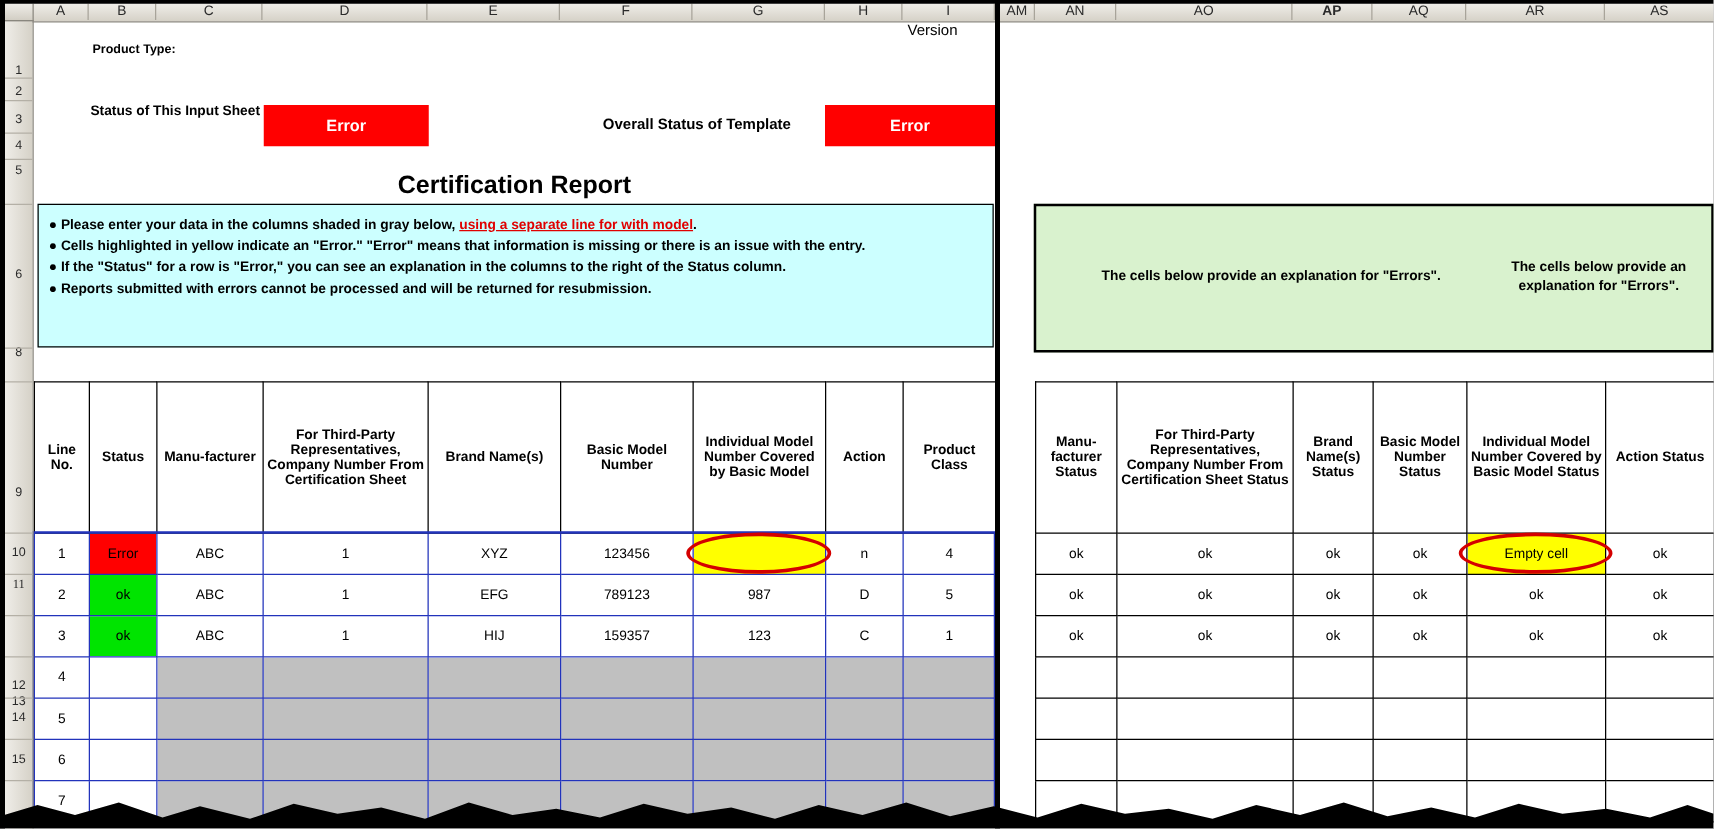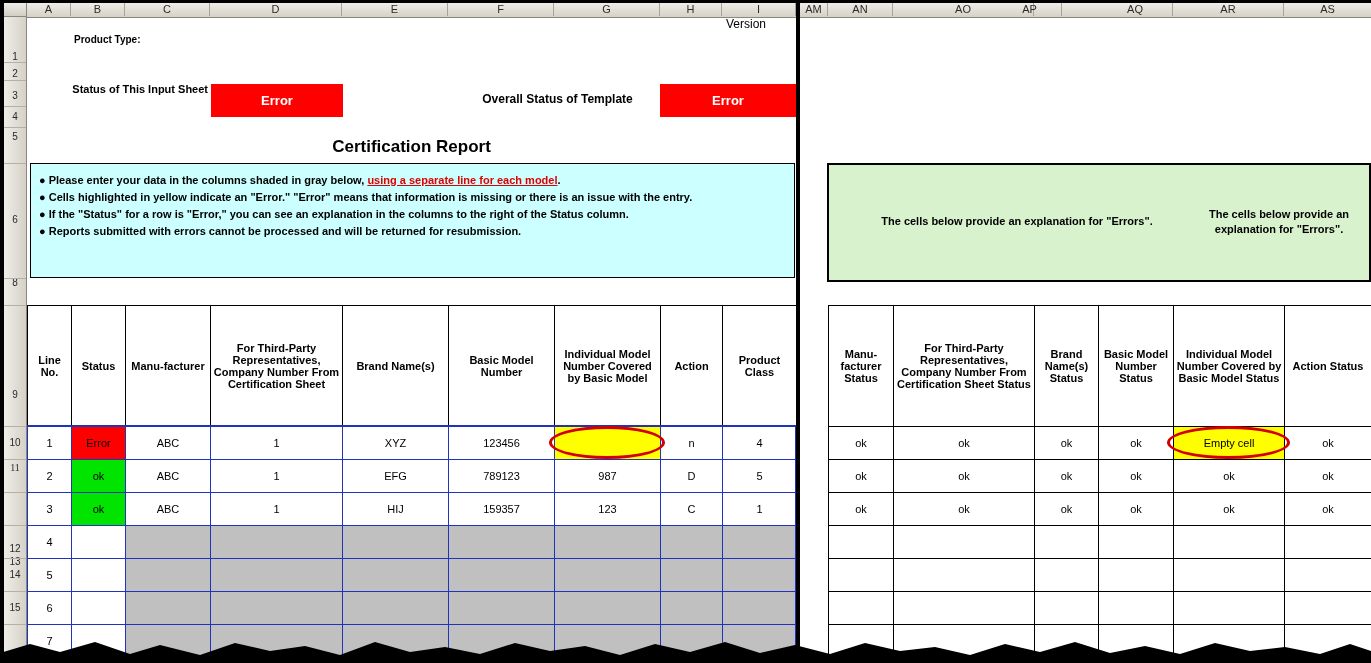--- a/index.html
+++ b/index.html
@@ -19,21 +19,21 @@
              background:linear-gradient(90deg,#efede8,#d5d1c7);border-right:1px solid #8a877f;box-sizing:border-box;z-index:30;}
   .row-num{position:absolute;left:0;width:22px;height:14px;line-height:14px;text-align:center;font-size:10px;color:#2a2a2a;}
   .row-div{position:absolute;left:0;width:22px;height:1px;background:#b4b0a6;}
   
   .version{position:absolute;left:700px;top:17px;width:92px;text-align:center;font-size:12px;}
   .ptype{position:absolute;left:74px;top:34px;font-size:10px;font-weight:bold;}
   .in-label{position:absolute;left:58px;top:82px;width:150px;text-align:right;font-size:11px;font-weight:bold;line-height:14px;}
   .status-box{position:absolute;background:#FF0000;color:#fff;font-weight:bold;font-size:13px;
               display:flex;align-items:center;justify-content:center;}
   .ov-label{position:absolute;left:455px;top:92px;width:205px;text-align:center;font-size:12px;font-weight:bold;}
-  .title{position:absolute;left:27px;top:137px;width:769px;text-align:center;font-size:17px;font-weight:bold;}
+  .title{position:absolute;left:27px;top:137px;width:769px;text-align:center;font-size:20px;font-weight:bold;}
   
   .instr{position:absolute;left:30px;top:163px;width:765px;height:115px;box-sizing:border-box;
          background:#CCFFFF;border:1px solid #000;padding:8px 8px 0 8px;font-size:11px;font-weight:bold;line-height:17px;z-index:5;}
   .red-u{color:#E00000;text-decoration:underline;}
   .explain{position:absolute;left:827px;top:163px;width:544px;height:119px;box-sizing:border-box;
            background:#D9F2CE;border:2px solid #000;z-index:5;}
   .ex-left{position:absolute;left:14px;top:50px;width:348px;text-align:center;font-size:11px;font-weight:bold;}
   .ex-right{position:absolute;left:366px;top:42px;width:168px;text-align:center;font-size:11px;font-weight:bold;line-height:15px;}
   
   table.grid{position:absolute;border-collapse:collapse;table-layout:fixed;z-index:4;}
@@ -72,21 +72,21 @@
     <div class="col-cell" style="left:121px;width:85px;">C</div>
     <div class="col-cell" style="left:206px;width:132px;">D</div>
     <div class="col-cell" style="left:338px;width:106px;">E</div>
     <div class="col-cell" style="left:444px;width:106px;">F</div>
     <div class="col-cell" style="left:550px;width:106px;">G</div>
     <div class="col-cell" style="left:656px;width:62px;">H</div>
     <div class="col-cell" style="left:718px;width:74px;">I</div>
     <div class="col-cell" style="left:796px;width:28px;">AM</div>
     <div class="col-cell" style="left:824px;width:65px;">AN</div>
     <div class="col-cell" style="left:889px;width:141px;">AO</div>
-    <div class="col-cell" style="left:994px;width:64px;">AP</div>
+    <div class="col-cell" style="left:1030px;width:64px;font-weight:bold;">AP</div>
     <div class="col-cell" style="left:1094px;width:75px;">AQ</div>
     <div class="col-cell" style="left:1169px;width:111px;">AR</div>
     <div class="col-cell" style="left:1280px;width:87px;border-right:none;">AS</div>
   </div>
   <div class="corner"></div>
 
   <div class="row-strip">
     <div class="row-num" style="top:33px;">1</div>
     <div class="row-num" style="top:50px;">2</div>
     <div class="row-num" style="top:72px;">3</div>
@@ -119,21 +119,21 @@
 
   <div class="version">Version</div>
   <div class="ptype">Product Type:</div>
   <div class="in-label">Status of This Input Sheet</div>
   <div class="status-box" style="left:211px;top:84px;width:132px;height:33px;">Error</div>
   <div class="ov-label">Overall Status of Template</div>
   <div class="status-box" style="left:660px;top:84px;width:136px;height:33px;">Error</div>
   <div class="title">Certification Report</div>
 
   <div class="instr">
-    <div><span>● Please enter your data in the columns shaded in gray below, </span><span class="red-u">using a separate line for each model</span><span>.</span></div>
+    <div><span>● Please enter your data in the columns shaded in gray below, </span><span class="red-u">using a separate line for with model</span><span>.</span></div>
     <div>● Cells highlighted in yellow indicate an "Error."  "Error" means that information is missing or there is an issue with the entry.</div>
     <div>● If the "Status" for a row is "Error," you can see an explanation in the columns to the right of the Status column.</div>
     <div>● Reports submitted with errors cannot be processed and will be returned for resubmission.</div>
   </div>
 
   <div class="explain">
     <div class="ex-left">The cells below provide an explanation for "Errors".</div>
     <div class="ex-right">The cells below provide an explanation for "Errors".</div>
   </div>
 

